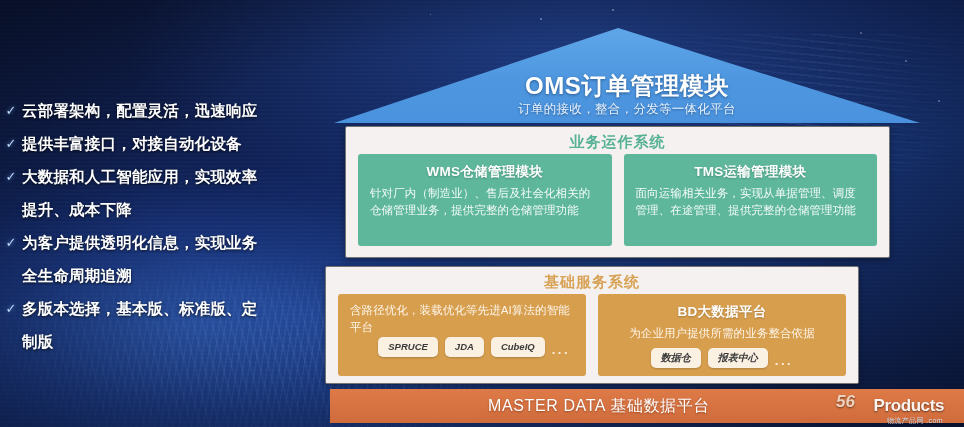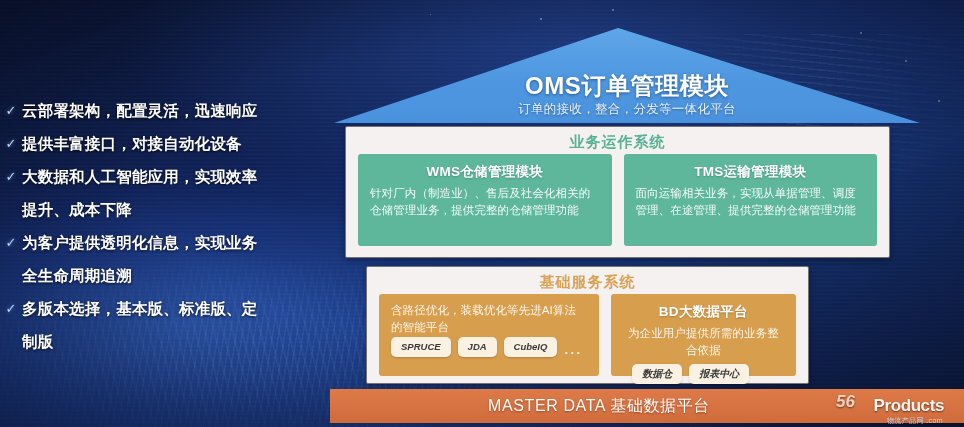--- a/index.html
+++ b/index.html
@@ -89,21 +89,21 @@
 
   
   .panel {
     position:absolute; z-index:6;
     background:#f4f1f0;
     border:1px solid #737373;
     border-radius:2px;
     box-shadow:0 2px 6px rgba(0,0,0,.35);
   }
   #panel-ops  { left:345px; top:126px; width:545px; height:132px; }
-  #panel-base { left:366px; top:266px; width:443px; height:118px; }
+  #panel-base { left:325px; top:266px; width:534px; height:118px; }
 
   .panel-title { text-align:center; font-size:15px; font-weight:700; line-height:24px; letter-spacing:1px; }
   #panel-ops  .panel-title { color:#57b195; padding-top:3px; }
   #panel-base .panel-title { color:#d8a255; padding-top:3px; }
 
   .cards { display:flex; gap:12px; padding:0 12px; }
   .card { flex:1; border-radius:3px; padding:8px 12px 9px; position:relative; }
   .card.green  { background:#5eb79b; }
   .card.orange { background:#d79e4e; }
   #panel-ops  .card { height:92px; }

